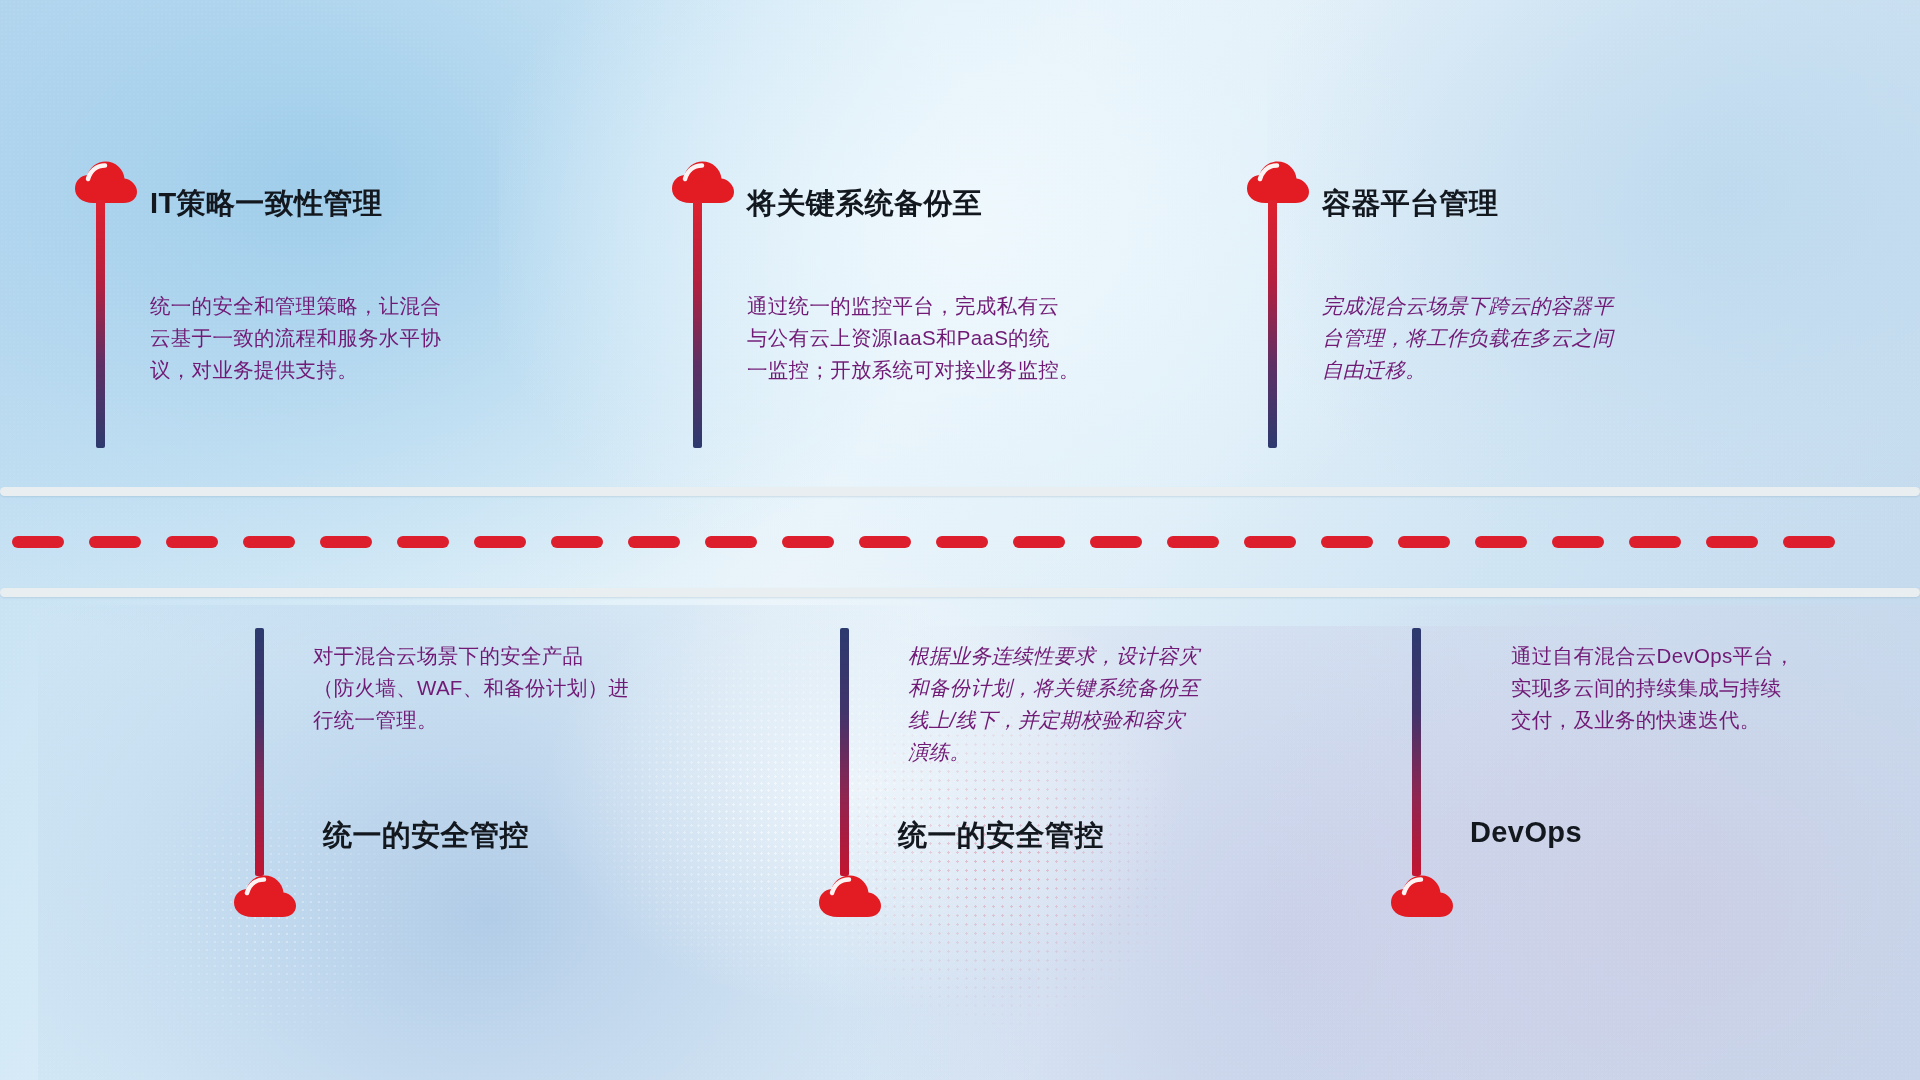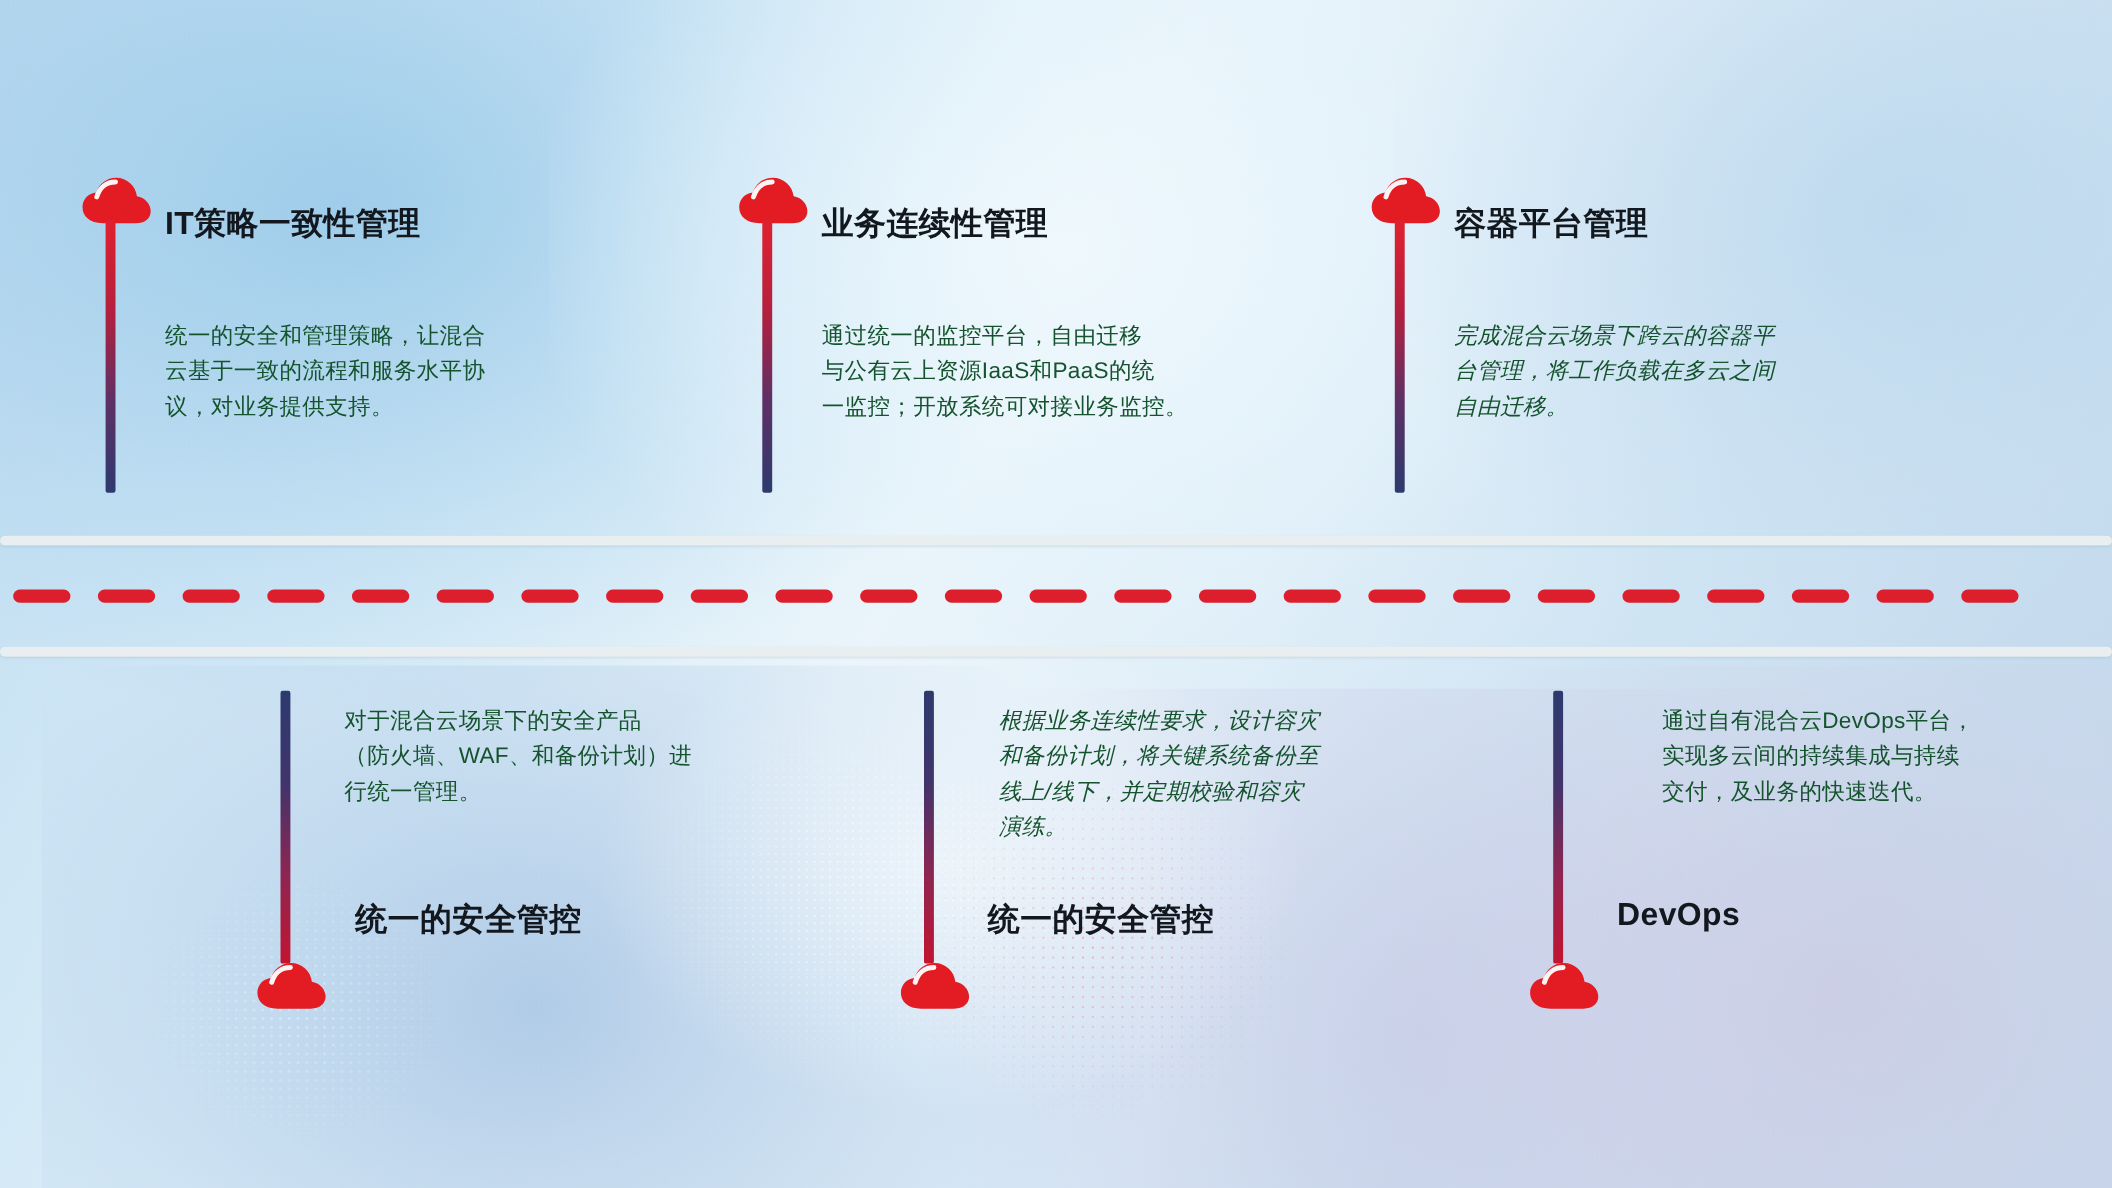--- a/index.html
+++ b/index.html
@@ -116,21 +116,21 @@
   .stem.up   { background:linear-gradient(180deg,#2d3a6e 0%,#41346b 34%,#8f2551 68%,#c21430 100%); }
 
   .card-title {
     position:absolute; white-space:nowrap;
     font-size:29px; font-weight:700; color:#13181f;
     letter-spacing:.4px;
   }
   .card-body {
     position:absolute;
     font-size:20.5px; line-height:32px;
-    color:#14532d; letter-spacing:.3px;
+    color:#701a75; letter-spacing:.3px;
     white-space:pre-line;
   }
 </style>
 </head>
 <body>
 
 <div id="bg">
   <div class="bg-base"></div>
   <div class="bg-b1"></div>
   <div class="bg-b2"></div>
@@ -191,22 +191,22 @@
 </div>
 
 <div class="card" style="left:693px; top:160px; width:460px;">
   <div class="pin" style="left:-23px; top:0;">
     <svg class="cloud-icon" width="66" height="44" viewBox="0 0 66 44">
       <path d="M20.5 43 C8.5 43 2 36.5 2 28.5 C2 21 7.5 15.5 14.5 15 C17 7 24 1.5 32.5 1.5 C42.5 1.5 50.5 9 51.5 18.5 C58.5 19.5 64 25.5 64 32 C64 38.5 58.5 43 50.5 43 Z" fill="#e31b23"></path>
       <path d="M15 19 C17.5 10.5 24 5.5 32 5.5" stroke="#ffffff" stroke-width="4.5" stroke-linecap="round" fill="none" opacity="0.95"></path>
     </svg>
   </div>
   <div class="stem down" style="left:0; top:40px; height:248px;"></div>
-  <div class="card-title" style="left:54px; top:24px;">业务连续性管理</div>
-  <div class="card-body" style="left:54px; top:130px; width:440px;">通过统一的监控平台，自由迁移
+  <div class="card-title" style="left:54px; top:24px;">将关键系统备份至</div>
+  <div class="card-body" style="left:54px; top:130px; width:440px;">通过统一的监控平台，完成私有云
 与公有云上资源IaaS和PaaS的统
 一监控；开放系统可对接业务监控。</div>
 </div>
 
 <div class="card" style="left:1268px; top:160px; width:440px;">
   <div class="pin" style="left:-23px; top:0;">
     <svg class="cloud-icon" width="66" height="44" viewBox="0 0 66 44">
       <path d="M20.5 43 C8.5 43 2 36.5 2 28.5 C2 21 7.5 15.5 14.5 15 C17 7 24 1.5 32.5 1.5 C42.5 1.5 50.5 9 51.5 18.5 C58.5 19.5 64 25.5 64 32 C64 38.5 58.5 43 50.5 43 Z" fill="#e31b23"></path>
       <path d="M15 19 C17.5 10.5 24 5.5 32 5.5" stroke="#ffffff" stroke-width="4.5" stroke-linecap="round" fill="none" opacity="0.95"></path>
     </svg>

